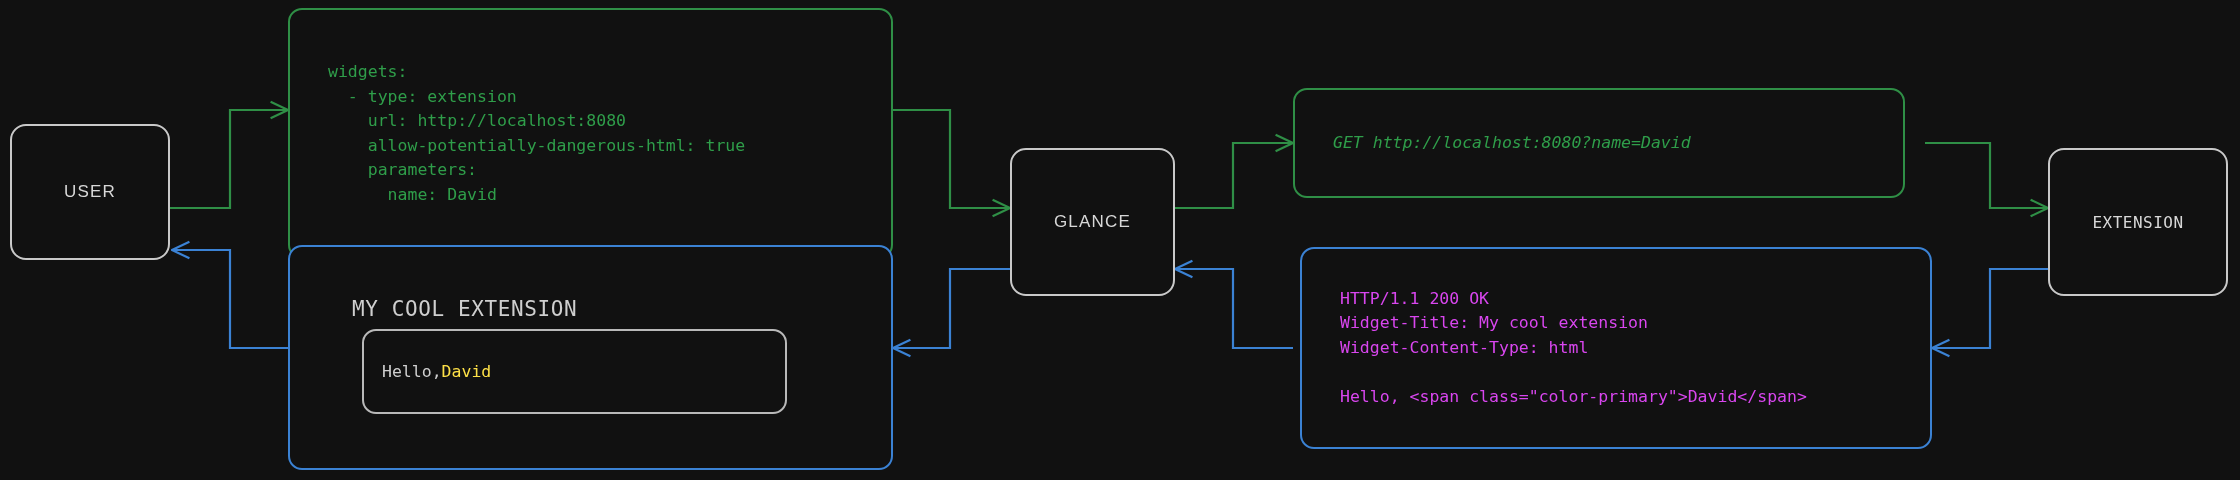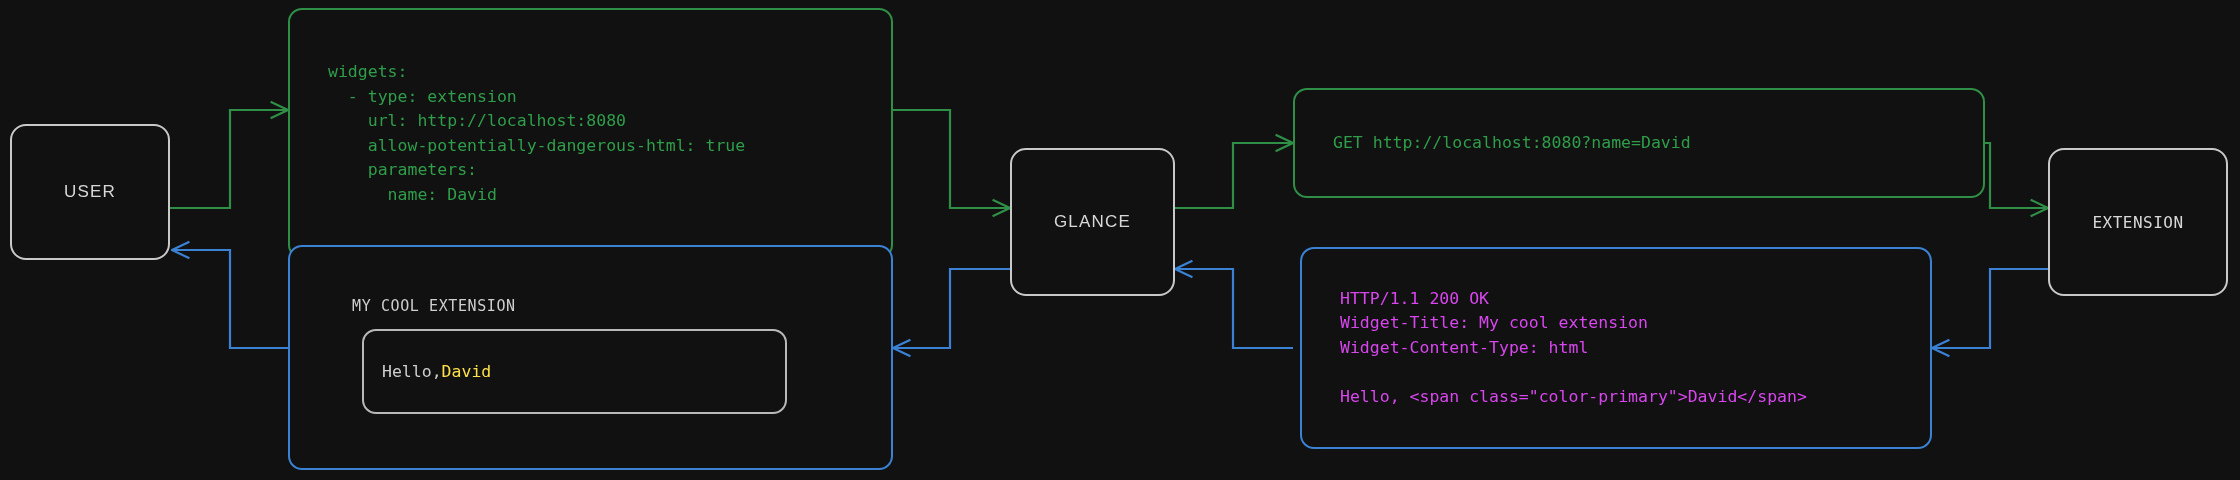--- a/index.html
+++ b/index.html
@@ -75,21 +75,21 @@
   .code.green { color: #2f9e4a; }
   .code.blue  { color: #d946ef; }
 
   
   .widget-title {
     position: absolute;
     left: 62px;
     top: 50px;
     color: #cfcfcf;
     font-family: "DejaVu Sans Mono", monospace;
-    font-size: 15px;
+    font-size: 21px;
     letter-spacing: 0.6px;
   }
   .widget-body {
     position: absolute;
     left: 47px;
     top: 82px;
     width: 425px;
     height: 85px;
     box-sizing: border-box;
     border: 2px solid #b9b9b9;
@@ -153,21 +153,21 @@
 
   <div class="panel green" style="left:288px; top:8px; width:605px; height:251px;">
     <pre class="code green">widgets:
   - type: extension
     url: http://localhost:8080
     allow-potentially-dangerous-html: true
     parameters:
       name: David</pre>
   </div>
 
-  <div class="panel green" style="left:1293px; top:88px; width:692px; height:110px;">
+  <div class="panel green" style="left:1293px; top:88px; width:612px; height:110px;font-style:italic;">
     <pre class="code green">GET http://localhost:8080?name=David</pre>
   </div>
 
   <div class="panel blue" style="left:1300px; top:247px; width:632px; height:202px;">
     <pre class="code blue">HTTP/1.1 200 OK
 Widget-Title: My cool extension
 Widget-Content-Type: html
 
 Hello, &lt;span class="color-primary"&gt;David&lt;/span&gt;</pre>
   </div>

